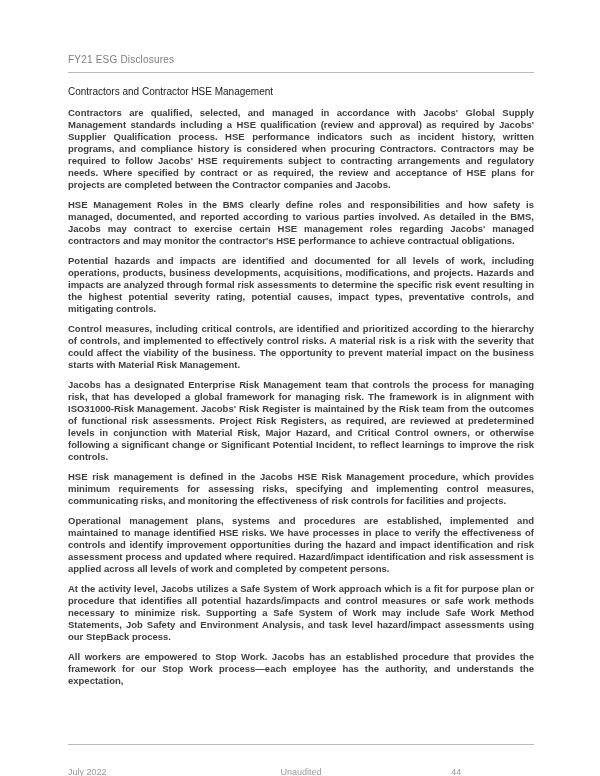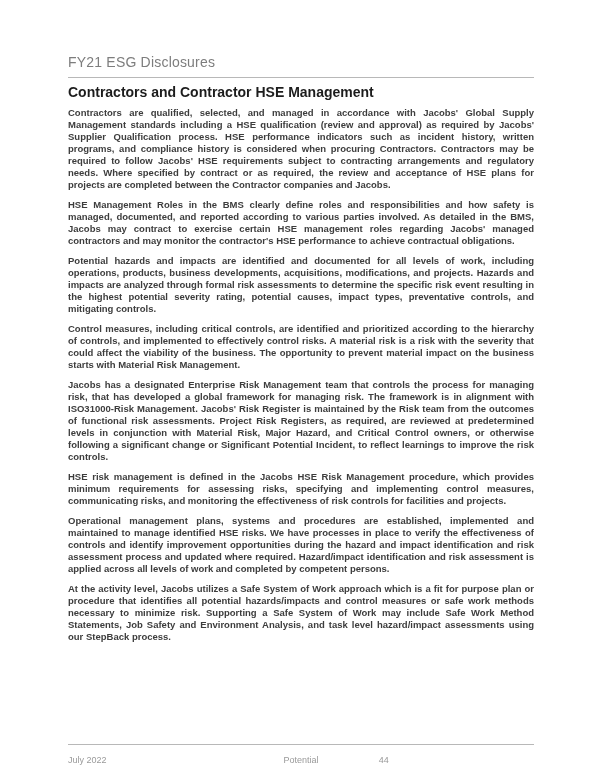--- a/index.html
+++ b/index.html
@@ -14,64 +14,64 @@
     background: #ffffff;
     font-family: "Liberation Sans", "DejaVu Sans", sans-serif;
     color: #3d3d3d;
     overflow: hidden;
   }
   .header {
     position: absolute;
     top: 54px;
     left: 68px;
     right: 66px;
-    font-size: 14px;
+    font-size: 10px;
     letter-spacing: 0.2px;
     color: #7d7d7d;
     padding-bottom: 7px;
     border-bottom: 1px solid #b8b8b8;
   }
   .content {
     position: absolute;
     top: 86px;
     left: 68px;
     right: 66px;
     font-size: 9.5px;
     line-height: 12px;
     text-align: justify;
   }
   .section-heading {
-    font-size: 14px;
-    font-weight: bold;
+    font-size: 10px;
+    font-weight: normal;
     color: #1c1c1c;
     margin: 0 0 9px 0;
     text-align: left;
   }
   .section-heading.second {
     margin-top: 14px;
   }
   .content p {
     margin: 0 0 8px 0;
     font-weight: bold;
   }
   .footer {
     position: absolute;
     left: 68px;
     right: 66px;
     top: 744px;
     border-top: 1px solid #b8b8b8;
-    padding-top: 10px;
+    padding-top: 22px;
     font-size: 9px;
     color: #9a9a9a;
     display: flex;
     align-items: baseline;
   }
   .footer .f-left  { flex: 1; text-align: left; }
   .footer .f-center{ flex: 1; text-align: center; }
-  .footer .f-right { flex: 1; text-align: left; }
+  .footer .f-right { flex: 1; text-align: center; }
 </style>
 </head>
 <body>
 
 <div class="page">
 
   <div class="header">
     <span>FY21 ESG Disclosures</span>
   </div>
 
@@ -90,22 +90,23 @@
 
     <p>Jacobs has a designated Enterprise Risk Management team that controls the process for managing risk, that has developed a global framework for managing risk. The framework is in alignment with ISO31000-Risk Management. Jacobs' Risk Register is maintained by the Risk team from the outcomes of functional risk assessments. Project Risk Registers, as required, are reviewed at predetermined levels in conjunction with Material Risk, Major Hazard, and Critical Control owners, or otherwise following a significant change or Significant Potential Incident, to reflect learnings to improve the risk controls.</p>
 
     <p>HSE risk management is defined in the Jacobs HSE Risk Management procedure, which provides minimum requirements for assessing risks, specifying and implementing control measures, communicating risks, and monitoring the effectiveness of risk controls for facilities and projects.</p>
 
     <p>Operational management plans, systems and procedures are established, implemented and maintained to manage identified HSE risks. We have processes in place to verify the effectiveness of controls and identify improvement opportunities during the hazard and impact identification and risk assessment process and updated where required. Hazard/impact identification and risk assessment is applied across all levels of work and completed by competent persons.</p>
 
     <p>At the activity level, Jacobs utilizes a Safe System of Work approach which is a fit for purpose plan or procedure that identifies all potential hazards/impacts and control measures or safe work methods necessary to minimize risk. Supporting a Safe System of Work may include Safe Work Method Statements, Job Safety and Environment Analysis, and task level hazard/impact assessments using our StepBack process.</p>
 
 
+    <p>All workers are empowered to Stop Work. Jacobs has an established procedure that provides the framework for our Stop Work process—each employee has the authority, and understands the expectation,</p>
 
   </div>
 
   <div class="footer">
     <span class="f-left">July 2022</span>
-    <span class="f-center">Potential</span>
+    <span class="f-center">Unaudited</span>
     <span class="f-right">44</span>
   </div>
 
 </div>
 
 </body></html>

